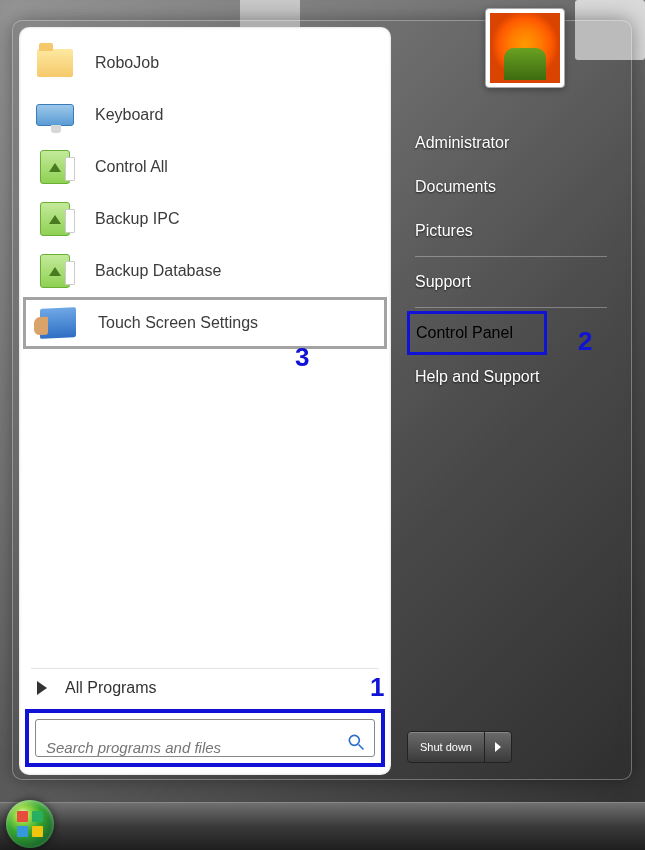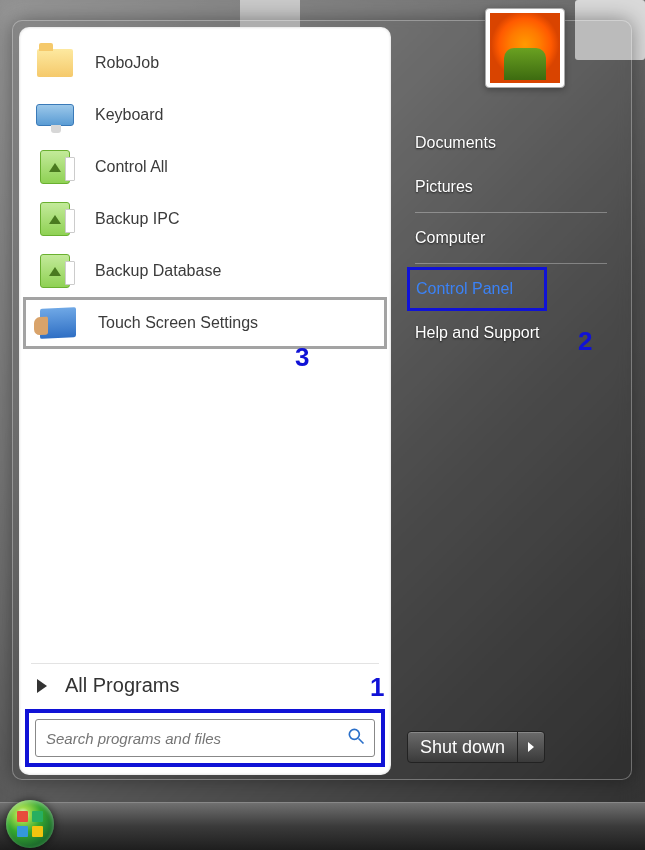--- a/index.html
+++ b/index.html
@@ -91,30 +91,30 @@
     cursor:pointer;
     position:relative;
   }
   .all-programs-area .tri {
     width:0;height:0;
     border-top:7px solid transparent;
     border-bottom:7px solid transparent;
     border-left:10px solid #333;
     margin-right:18px;
   }
-  .all-programs-area .label { font-size:20px; color:#333; }
+  .all-programs-area .label { font-size:16px; color:#333; }
   .search-wrap {
     margin: 4px 6px 8px 6px;
     border: 4px solid #1012d6;
     padding: 6px;
     background:#fff;
   }
   .search-box {
     display:flex;
-    align-items:center;
+    align-items:flex-end;
     height: 38px;
     border: 1px solid #888;
     border-radius: 3px;
     background: #fff;
     padding-right:8px;
   }
   .search-box input {
     flex:1;
     border:none;
     outline:none;
@@ -134,21 +134,21 @@
   }
   .right-item {
     padding: 13px 8px;
     cursor:pointer;
     text-shadow: 0 1px 2px rgba(0,0,0,0.7);
   }
   .right-sep { height:1px; background: rgba(255,255,255,0.3); margin: 3px 8px; }
   .right-item-hl {
     border: 3px solid #1012d6;
     padding: 10px 6px;
-    color: #3b82f6;
+    color: #000000;
     text-shadow:none;
     font-weight: 500;
     display:inline-block;
     width: 140px;
   }
   .shutdown-row {
     margin-top:auto;
     display:flex;
     align-items:center;
     padding-bottom:6px;
@@ -160,21 +160,21 @@
     border:1px solid #222;
     border-radius:4px;
     overflow:hidden;
     box-shadow: inset 0 1px 0 rgba(255,255,255,0.2);
     background: linear-gradient(#6b6b6b,#3a3a3a);
     cursor:pointer;
   }
   .shutdown-main {
     padding: 0 12px;
     display:flex; align-items:center;
-    color:#fff; font-size:18px;
+    color:#fff; font-size:11px;
     border-right:1px solid #222;
   }
   .shutdown-arrow {
     width:26px; display:flex; align-items:center; justify-content:center;
   }
   .shutdown-arrow .tri2 {
     width:0;height:0;
     border-top:5px solid transparent;
     border-bottom:5px solid transparent;
     border-left:6px solid #fff;
@@ -325,26 +325,27 @@
               <circle cx="10" cy="10" r="6" fill="none" stroke="#2a6fc9" stroke-width="2"></circle>
               <line x1="15" y1="15" x2="21" y2="21" stroke="#2a6fc9" stroke-width="2"></line>
             </svg>
         </span>
       </div>
     </div>
   </div>
 
   <div class="right-pane">
     <div id="right-top">
+        <div class="right-item">Administrator</div>
         <div class="right-item">Documents</div>
         <div class="right-item">Pictures</div>
       </div>
     <div class="right-sep"></div>
     <div id="right-mid">
-        <div class="right-item">Computer</div>
+        <div class="right-item">Support</div>
       </div>
     <div class="right-sep"></div>
     <div id="right-bot"><div class="right-item right-item-hl">Control Panel</div><div class="right-item">Help and Support</div></div>
 
     <div class="shutdown-row">
       <div class="shutdown-btn">
         <div class="shutdown-main">
           <span>Shut down</span>
         </div>
         <div class="shutdown-arrow">

